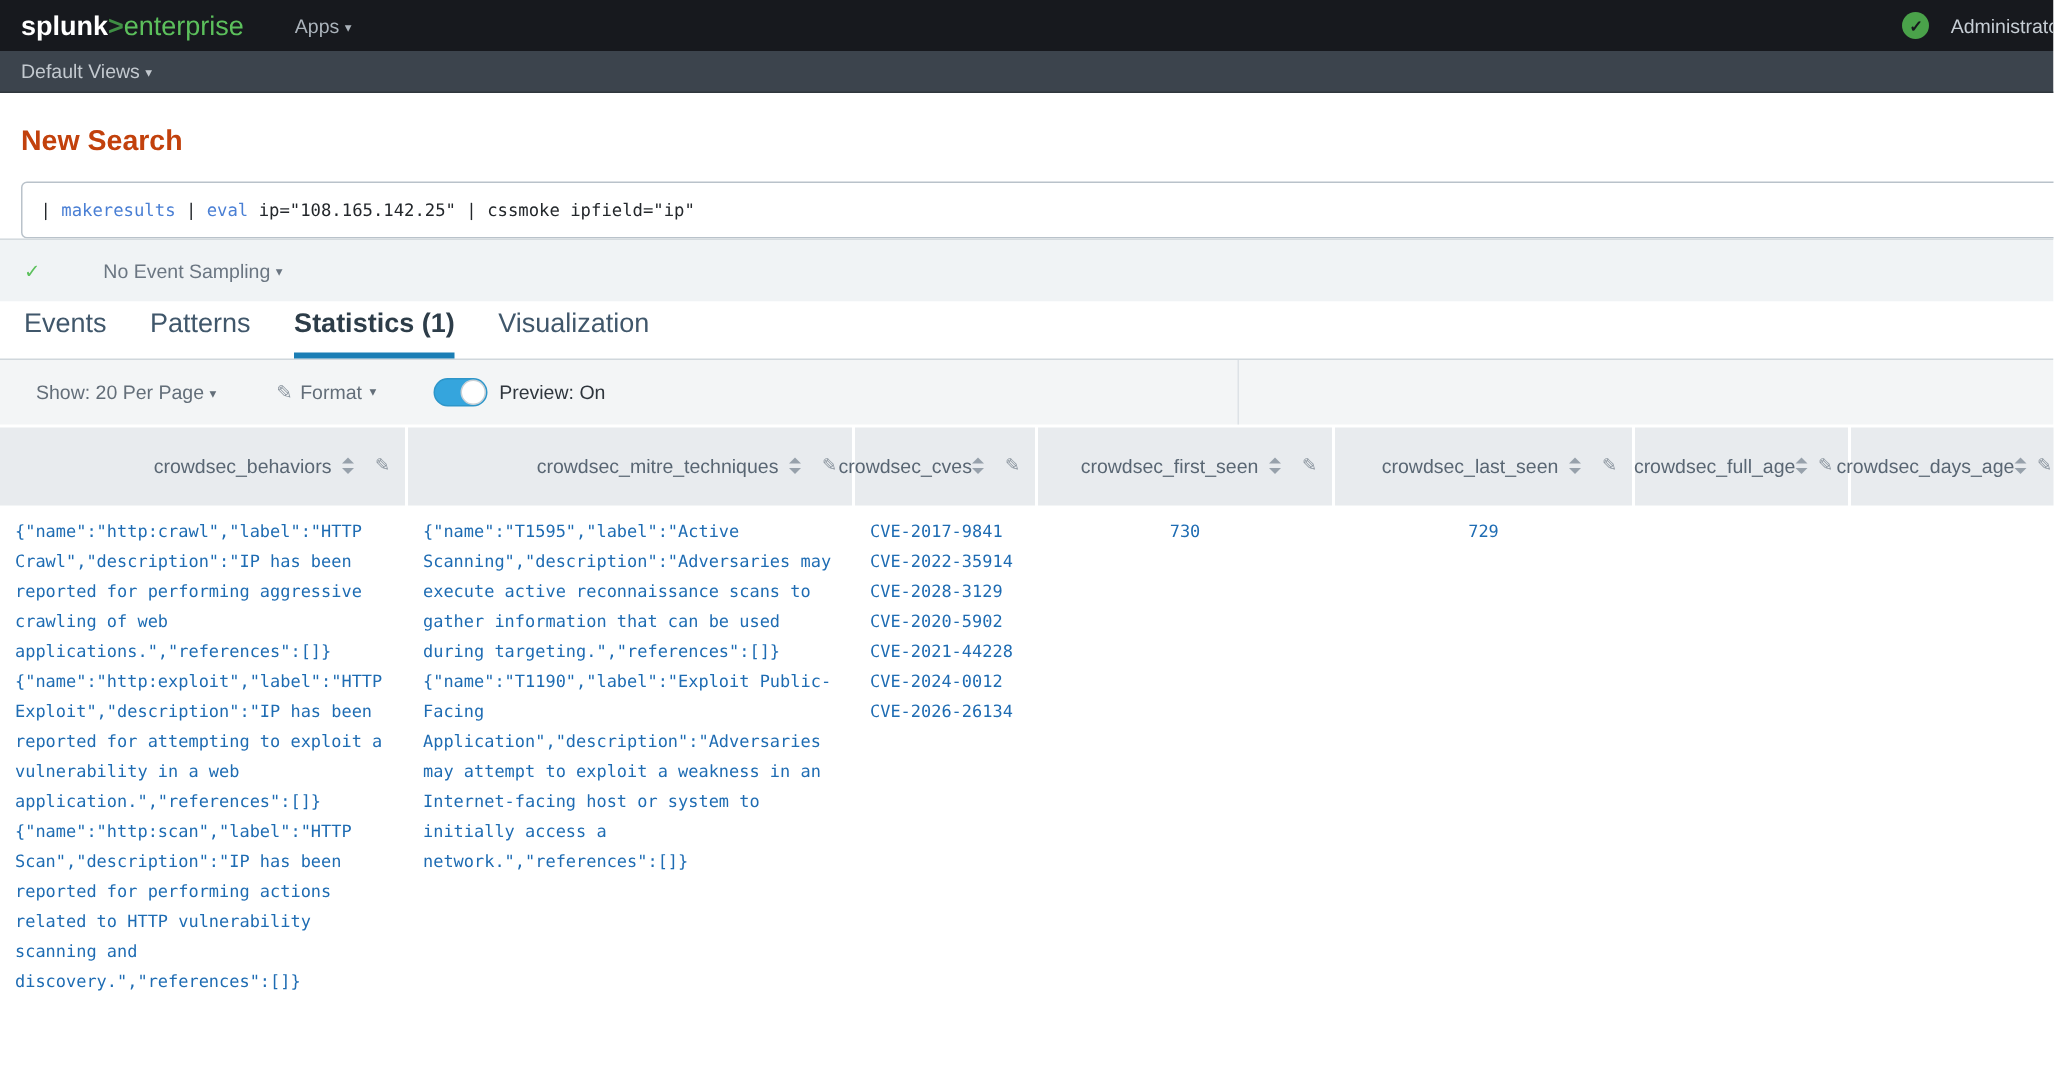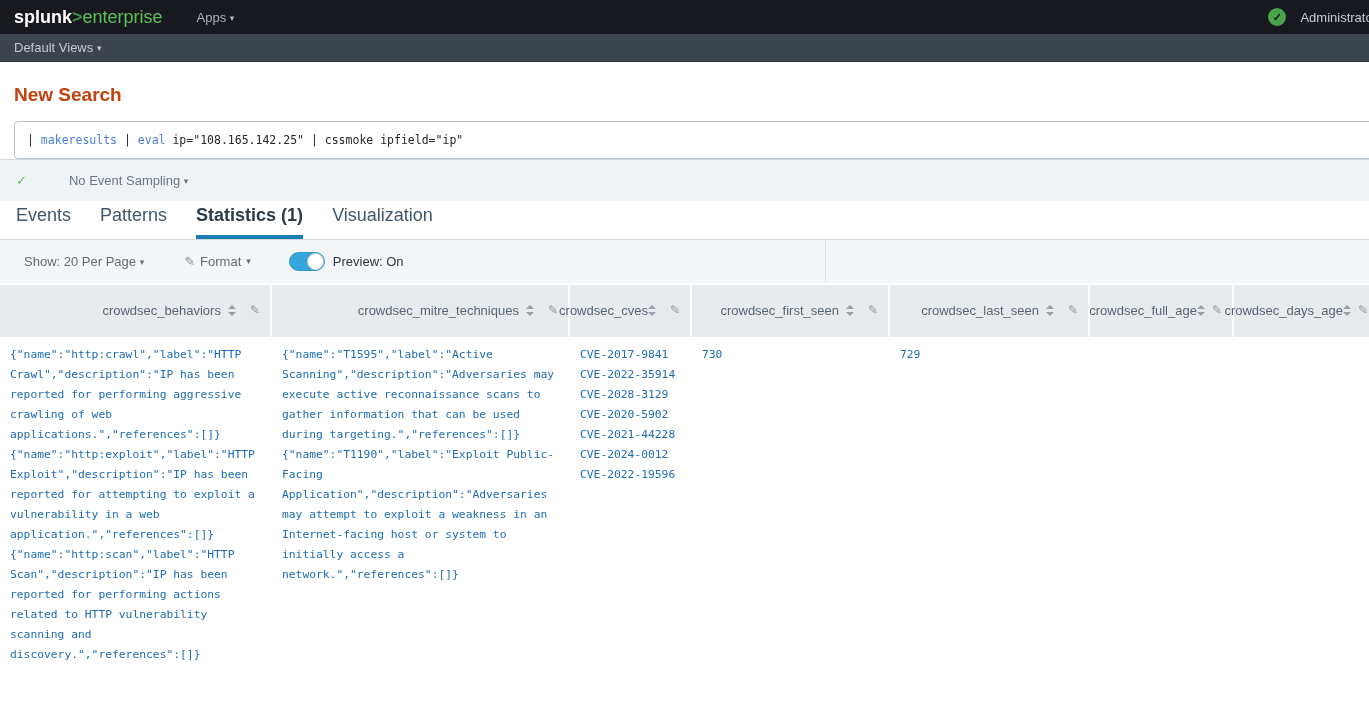--- a/index.html
+++ b/index.html
@@ -71,21 +71,21 @@
   .h-label { white-space:nowrap; overflow:hidden; }
   .h-spacer { flex:1; }
   .sort-icon { display:inline-flex; flex-direction:column; gap:3px; cursor:pointer; }
   .sort-icon i { width:0; height:0; border-left:4px solid transparent; border-right:4px solid transparent; }
   .sort-icon .up { border-bottom:4px solid #97a1ab; }
   .sort-icon .dn { border-top:4px solid #97a1ab; }
   .pencil-h { color:#8a949e; font-size:12px; cursor:pointer; }
 
   .bcell { padding:8px 10px; font-family:"DejaVu Sans Mono", monospace; font-size:11.3px;
     line-height:20px; color:#1e6cb3; overflow:hidden; }
-  .bcell.right { text-align:left; }
+  .bcell.right { text-align:center; }
   .mv { word-wrap:break-word; }
 </style>
 </head>
 <body>
 
 <header class="topbar">
   <div class="logo">
     <span class="lg-splunk">splunk</span><span class="lg-gt">&gt;</span><span class="lg-prod">enterprise</span>
   </div>
   <div class="topbar-apps">
@@ -250,18 +250,18 @@
         <div class="mv">{"name":"T1595","label":"Active Scanning","description":"Adversaries may execute active reconnaissance scans to gather information that can be used during targeting.","references":[]}</div>
         <div class="mv">{"name":"T1190","label":"Exploit Public-Facing Application","description":"Adversaries may attempt to exploit a weakness in an Internet-facing host or system to initially access a network.","references":[]}</div>
       </div>
     <div class="bcell">
         <div class="mv">CVE-2017-9841</div>
         <div class="mv">CVE-2022-35914</div>
         <div class="mv">CVE-2028-3129</div>
         <div class="mv">CVE-2020-5902</div>
         <div class="mv">CVE-2021-44228</div>
         <div class="mv">CVE-2024-0012</div>
-        <div class="mv">CVE-2022-19596</div>
+        <div class="mv">CVE-2026-26134</div>
       </div>
     <div class="bcell right">730</div>
     <div class="bcell right">729</div>
   </div>
 </div>
 
 </body></html>

